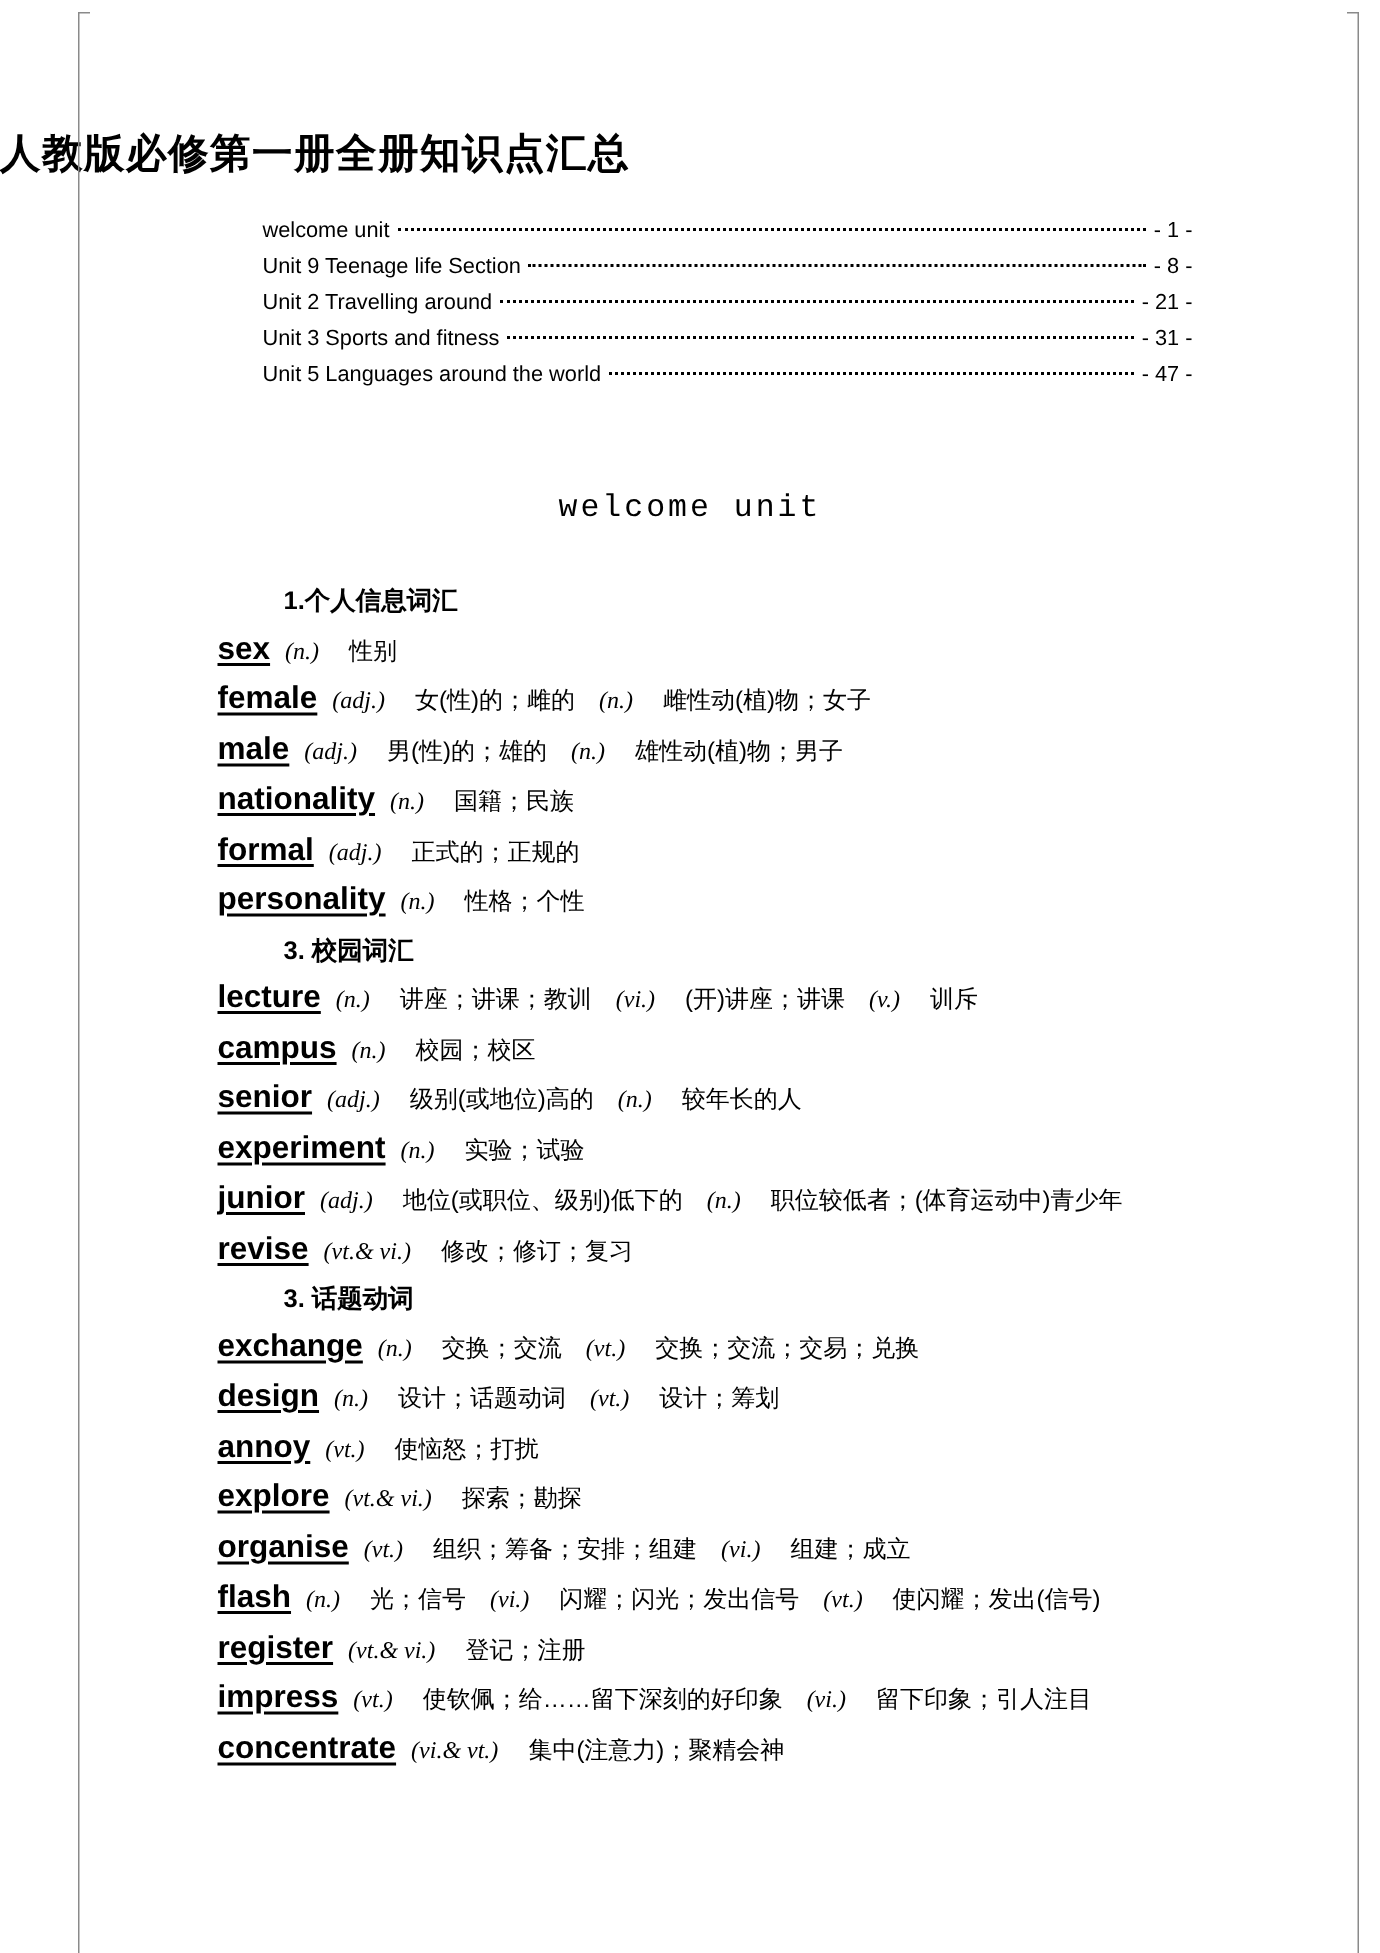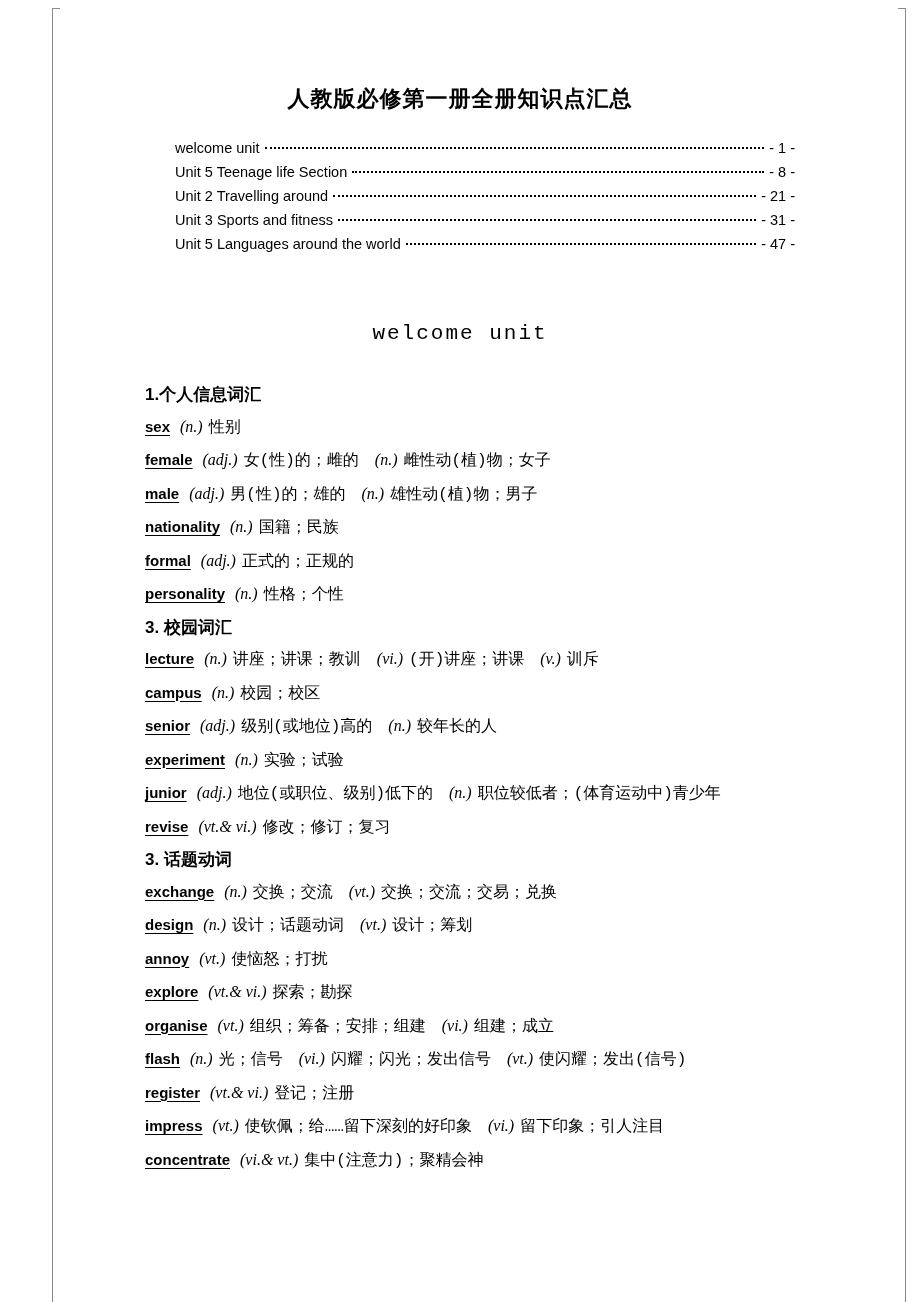--- a/index.html
+++ b/index.html
@@ -47,24 +47,23 @@
     position: absolute;
     top: 0;
     right: 0;
     width: 8px;
     height: 1px;
     background: #8a8a8a;
   }
   .doc-title {
     margin: 0;
     padding-top: 84px;
-    text-align: center;
     font-family: "Liberation Serif", serif;
     font-weight: bold;
-    font-size: 22px;
+    font-size: 27px;
     letter-spacing: 1px;
   }
   .toc {
     margin: 26px 0 0 175px;
     width: 620px;
     font-family: "Liberation Sans", sans-serif;
     font-size: 14.5px;
   }
   .toc-row {
     display: flex;
@@ -96,67 +95,68 @@
   }
   .vocab {
     margin: 34px 58px 40px 145px;
     font-size: 16px;
   }
   .group-title {
     font-family: "Liberation Sans", sans-serif;
     font-weight: bold;
     font-size: 17px;
     line-height: 31.5px;
+    margin-left: 44px;
   }
   .entry {
     line-height: 31.5px;
     font-family: "Liberation Serif", serif;
   }
   .word {
     font-family: "Liberation Sans", sans-serif;
     font-weight: bold;
-    font-size: 15px;
+    font-size: 21px;
     text-decoration: underline;
     text-underline-offset: 3px;
   }
   .seg {
     margin-left: 6px;
   }
   .seg + .seg {
     margin-left: 16px;
   }
   .pos {
     font-family: "Liberation Serif", serif;
     font-style: italic;
     font-size: 16px;
   }
   .def {
-    margin-left: 6px;
-    font-family: Liberation Mono, monospace;
+    margin-left: 20px;
+    font-family: Liberation Sans, sans-serif;
     font-size: 16px;
   }
 </style>
 </head>
 <body>
 
 <div class="page">
   <div class="boundary-left"></div>
   <div class="boundary-right"></div>
 
   <h1 class="doc-title">人教版必修第一册全册知识点汇总</h1>
 
   <div class="toc">
   <div class="toc-row">
     <span class="toc-label">welcome unit</span>
     <span class="toc-leader"></span>
     <span class="toc-page">- 1 -</span>
   </div>
 
   <div class="toc-row">
-    <span class="toc-label">Unit 5 Teenage life Section</span>
+    <span class="toc-label">Unit 9 Teenage life Section</span>
     <span class="toc-leader"></span>
     <span class="toc-page">- 8 -</span>
   </div>
 
   <div class="toc-row">
     <span class="toc-label">Unit 2 Travelling around</span>
     <span class="toc-leader"></span>
     <span class="toc-page">- 21 -</span>
   </div>
 

